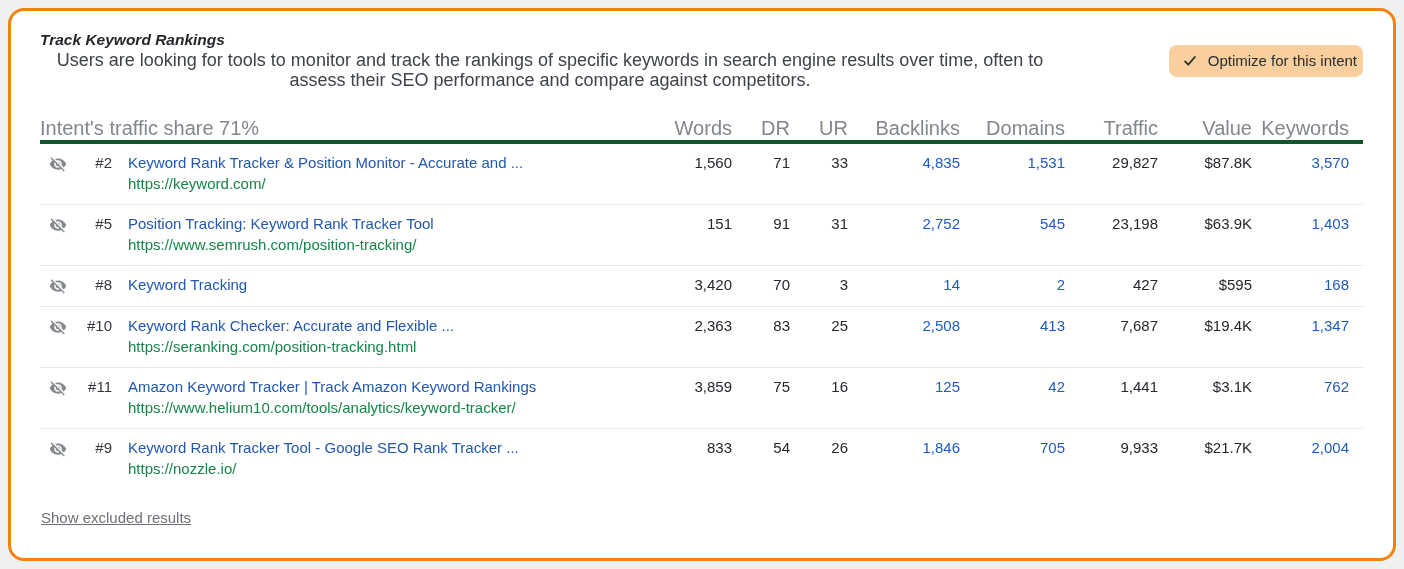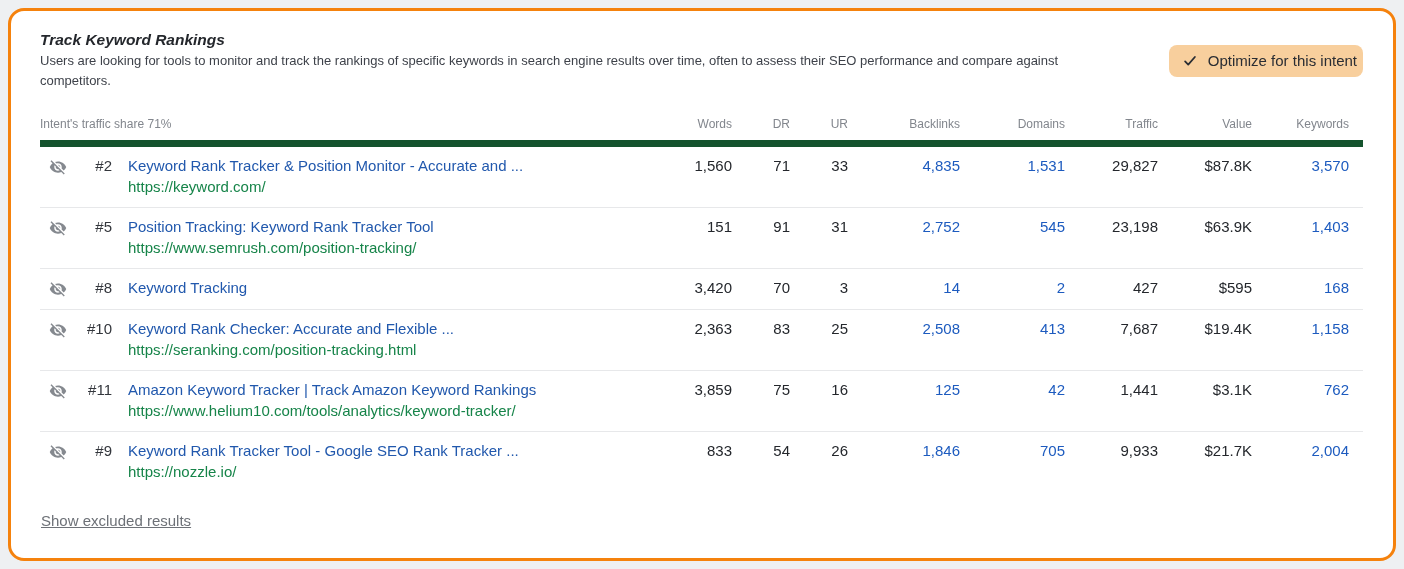--- a/index.html
+++ b/index.html
@@ -19,41 +19,40 @@
     padding: 20px 30px 22px 29px;
   }
   .card-header { display: flex; align-items: flex-start; }
   .header-text { flex: 1; min-width: 0; }
   .card-title {
     margin: 0 0 2px 0;
     font-size: 15.5px; font-weight: 700; color: #24272c; font-style: italic;
   }
   .card-desc {
     margin: 0; max-width: 1020px;
-    font-size: 13px; line-height: 19.5px; color: #3e424a;
+    font-size: 18px; line-height: 19.5px; color: #3e424a; text-align: center;
   }
   .optimize-btn {
     flex: 0 0 auto;
     display: inline-flex; align-items: center; gap: 10px;
     background: #f8cf9d; border: none; border-radius: 8px;
     padding: 7px 6px 8px 13px;
     font-family: "Liberation Sans", sans-serif;
     font-size: 15px; color: #2a2d33; cursor: pointer;
     margin-top: 14px;
   }
   .table-wrap { margin-top: 27px; }
   .thead, .trow {
     display: grid;
     grid-template-columns: 36px 36px 1fr 90px 58px 58px 112px 105px 93px 94px 97px;
     padding-right: 14px;
   }
   .thead {
-    color: #82868d; font-size: 12px;
-    padding-bottom: 9px;
-    border-bottom: 7px solid #14532d;
+    color: #82868d; font-size: 20px;
+    border-bottom: 4px solid #14532d;
   }
   .thead .share-cell { grid-column: 1 / 4; text-align: left; }
   .thead .col-h { text-align: right; white-space: nowrap; }
   .trow {
     padding-top: 10px; padding-bottom: 11px;
     border-bottom: 1px solid #e7e8ea;
     font-size: 15px; line-height: 18px;
     align-items: start;
   }
   .trow:last-child { border-bottom: none; }
@@ -183,21 +182,21 @@
           <a class="row-title" href="#">Keyword Rank Checker: Accurate and Flexible ...</a>
           <a class="row-url" href="#">https://seranking.com/position-tracking.html</a>
         </span>
         <span class="num">2,363</span>
         <span class="num">83</span>
         <span class="num">25</span>
         <a class="num num-link" href="#">2,508</a>
         <a class="num num-link" href="#">413</a>
         <span class="num">7,687</span>
         <span class="num">$19.4K</span>
-        <a class="num num-link" href="#">1,158</a>
+        <a class="num num-link" href="#">1,347</a>
       </div>
 
       <div class="trow">
         <span class="cell-icon">
           <svg width="18" height="18" viewBox="0 0 24 24" fill="#85898f">
             <path d="M12 7c2.76 0 5 2.24 5 5 0 .65-.13 1.26-.36 1.83l2.92 2.92c1.51-1.26 2.7-2.89 3.43-4.75-1.73-4.39-6-7.5-11-7.5-1.4 0-2.74.25-3.98.7l2.16 2.16C10.74 7.13 11.35 7 12 7zM2 4.27l2.28 2.28.46.46C3.08 8.3 1.78 10.02 1 12c1.73 4.39 6 7.5 11 7.5 1.55 0 3.03-.3 4.38-.84l.42.42L19.73 22 21 20.73 3.27 3 2 4.27zM7.53 9.8l1.55 1.55c-.05.21-.08.43-.08.65 0 1.66 1.34 3 3 3 .22 0 .44-.03.65-.08l1.55 1.55c-.67.33-1.41.53-2.2.53-2.76 0-5-2.24-5-5 0-.79.2-1.53.53-2.2zm4.31-.78 3.15 3.15.02-.16c0-1.66-1.34-3-3-3l-.17.01z"></path>
           </svg>
         </span>
         <span class="cell-rank">#11</span>
         <span class="cell-main">

